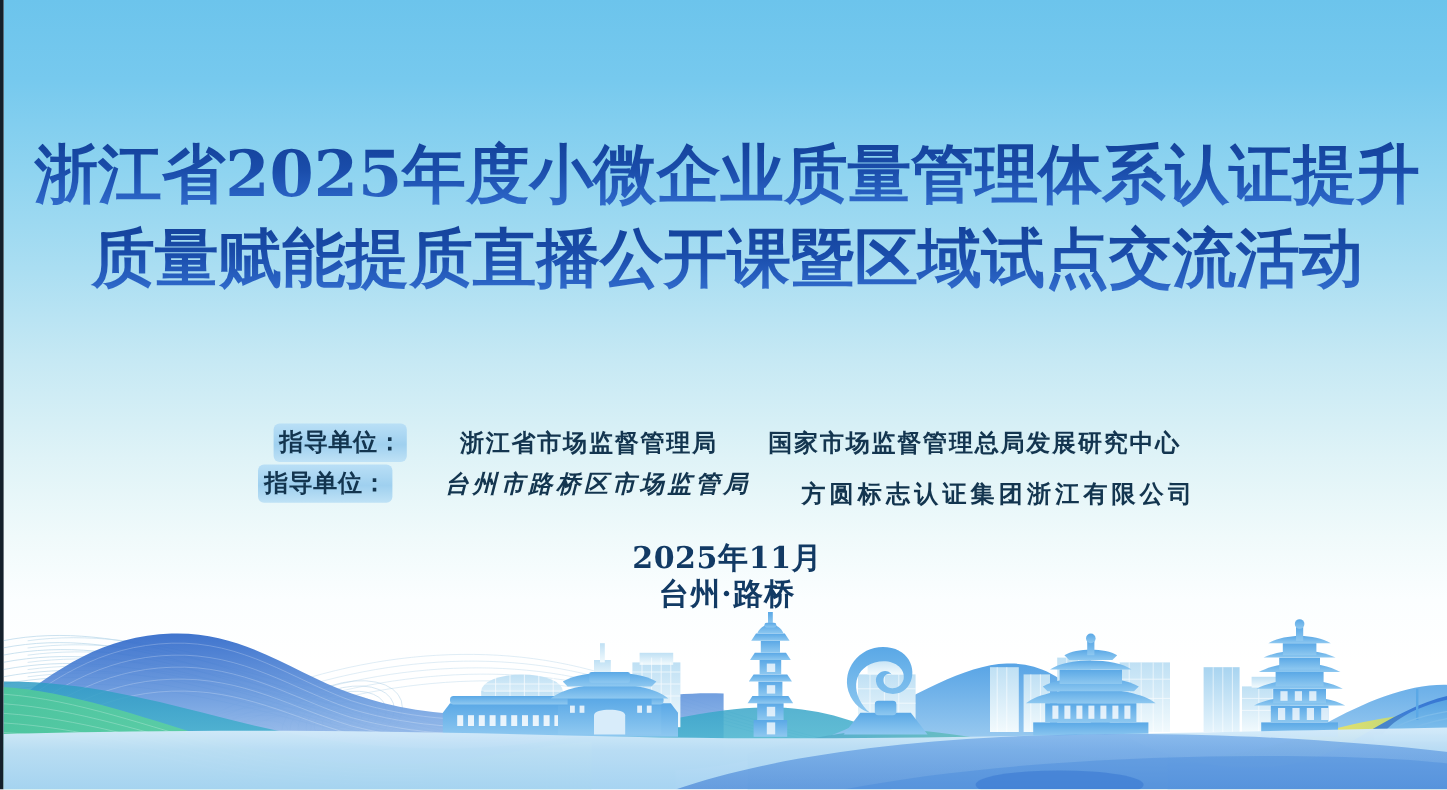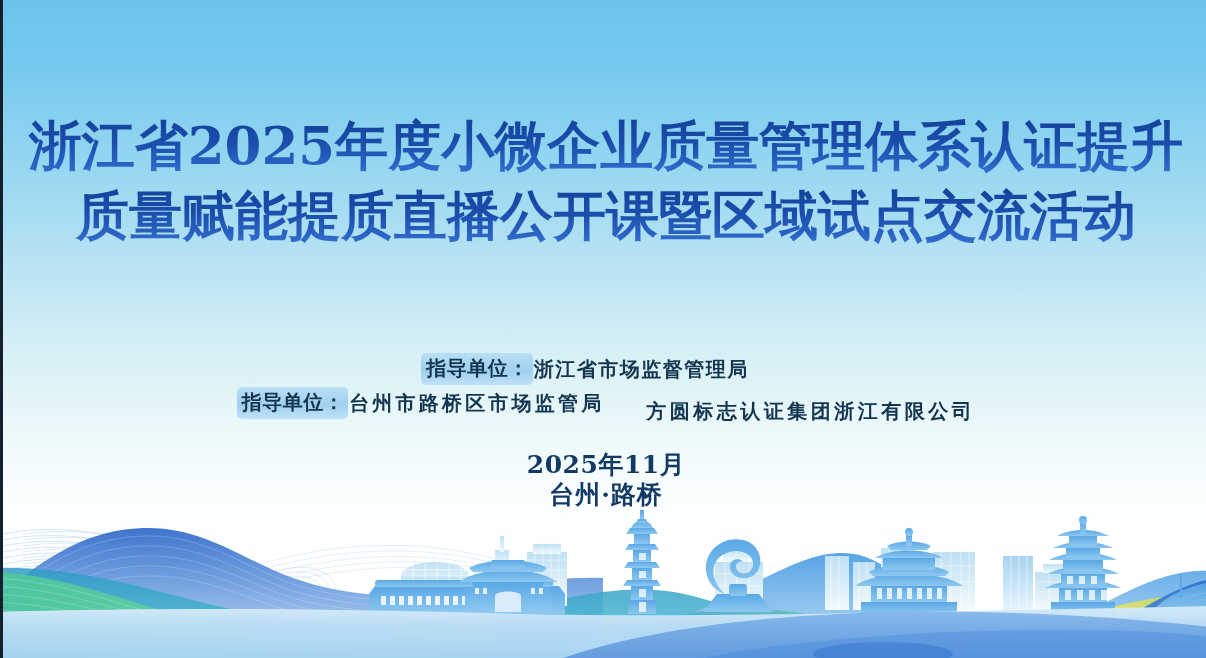--- a/index.html
+++ b/index.html
@@ -61,25 +61,25 @@
   }
   .org-label{
     display:inline-block;
     background:linear-gradient(to bottom,#b9dff6,#9fd0ef 55%,#bfe2f6);
     border-radius:5px;
     padding:2px 4px 3px 5px;
     color:#13354f;
     margin-right:1px;
     letter-spacing:.5px;
   }
-  .org-a{letter-spacing:1.5px;}
+  .org-a{letter-spacing:1.5px;padding-left:43px;}
   .org-gap{display:inline-block;width:42px;}
   .org-b{letter-spacing:1.5px;}
   .org-b.spread{letter-spacing:3.5px;margin-top:16px;}
-  .org-a.spread{letter-spacing:3.2px;}
+  .org-a.spread{letter-spacing:3.2px;font-style:italic;}
 
   
   #date-block{
     position:absolute;left:0;top:450px;width:1206px;text-align:center;z-index:6;
   }
   .date-line{
     font-family:"DejaVu Serif","Liberation Serif",serif;
     font-weight:700;
     font-size:25px;
     line-height:30px;
@@ -465,20 +465,21 @@
     <div class="title-line">浙江省2025年度小微企业质量管理体系认证提升</div>
     <div class="title-line">质量赋能提质直播公开课暨区域试点交流活动</div>
   </div>
 
   <div id="org-block">
 
     <div class="org-row">
       <span class="org-label">指导单位：</span>
       <span class="org-a">浙江省市场监督管理局</span>
       <span class="org-gap"></span>
+      <span class="org-b">国家市场监督管理总局发展研究中心</span>
     </div>
 
     <div class="org-row">
       <span class="org-label">指导单位：</span>
       <span class="org-a spread">台州市路桥区市场监管局</span>
       <span class="org-gap"></span>
       <span class="org-b spread">方圆标志认证集团浙江有限公司</span>
     </div>
   </div>
 

